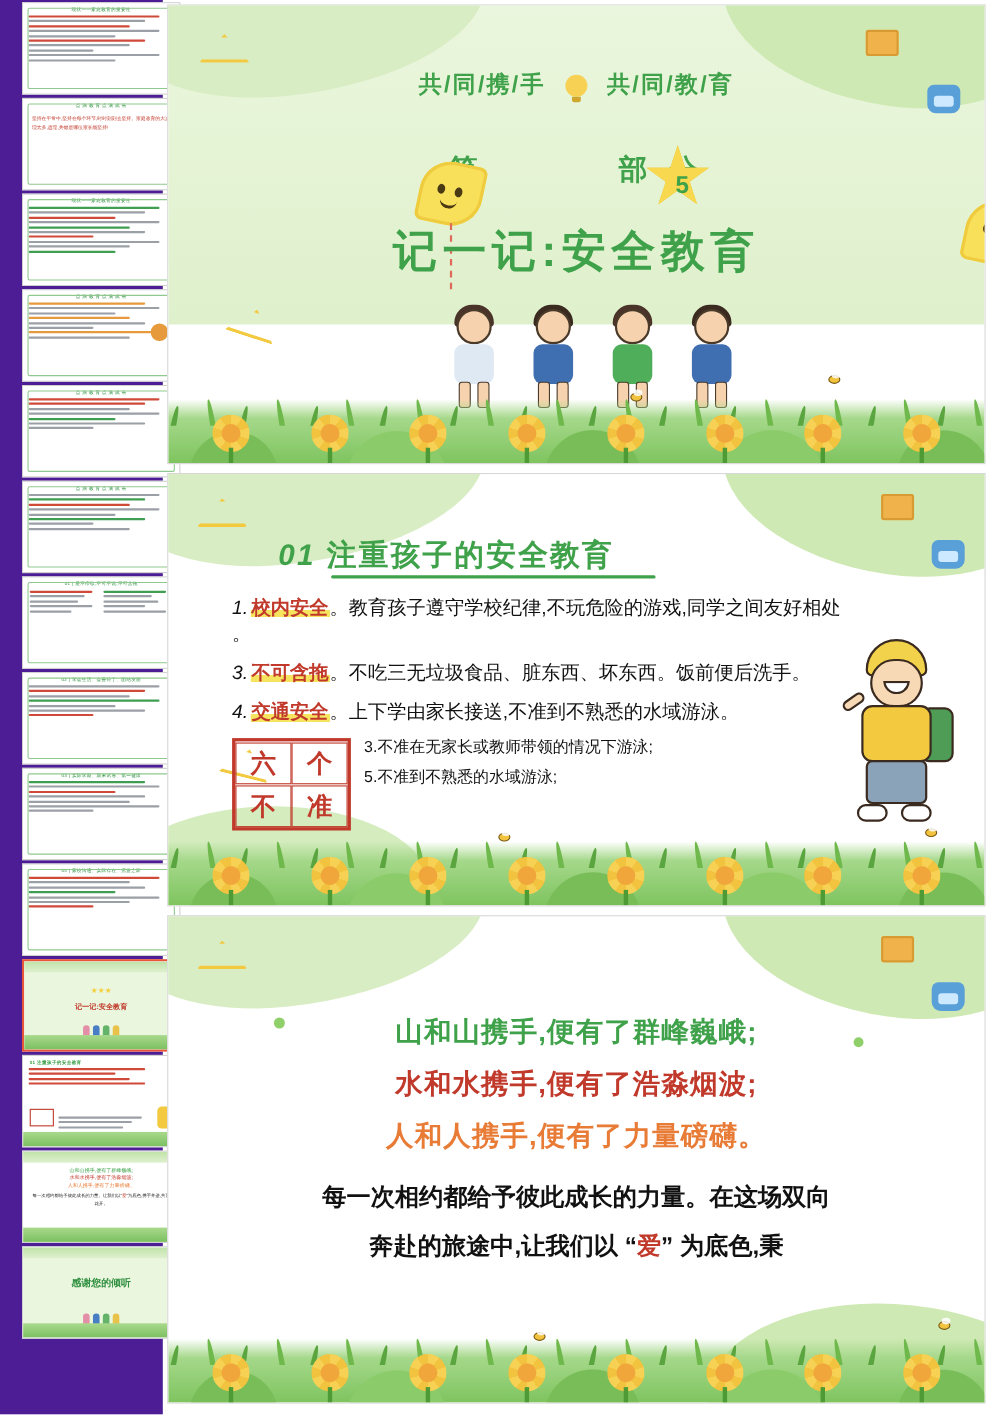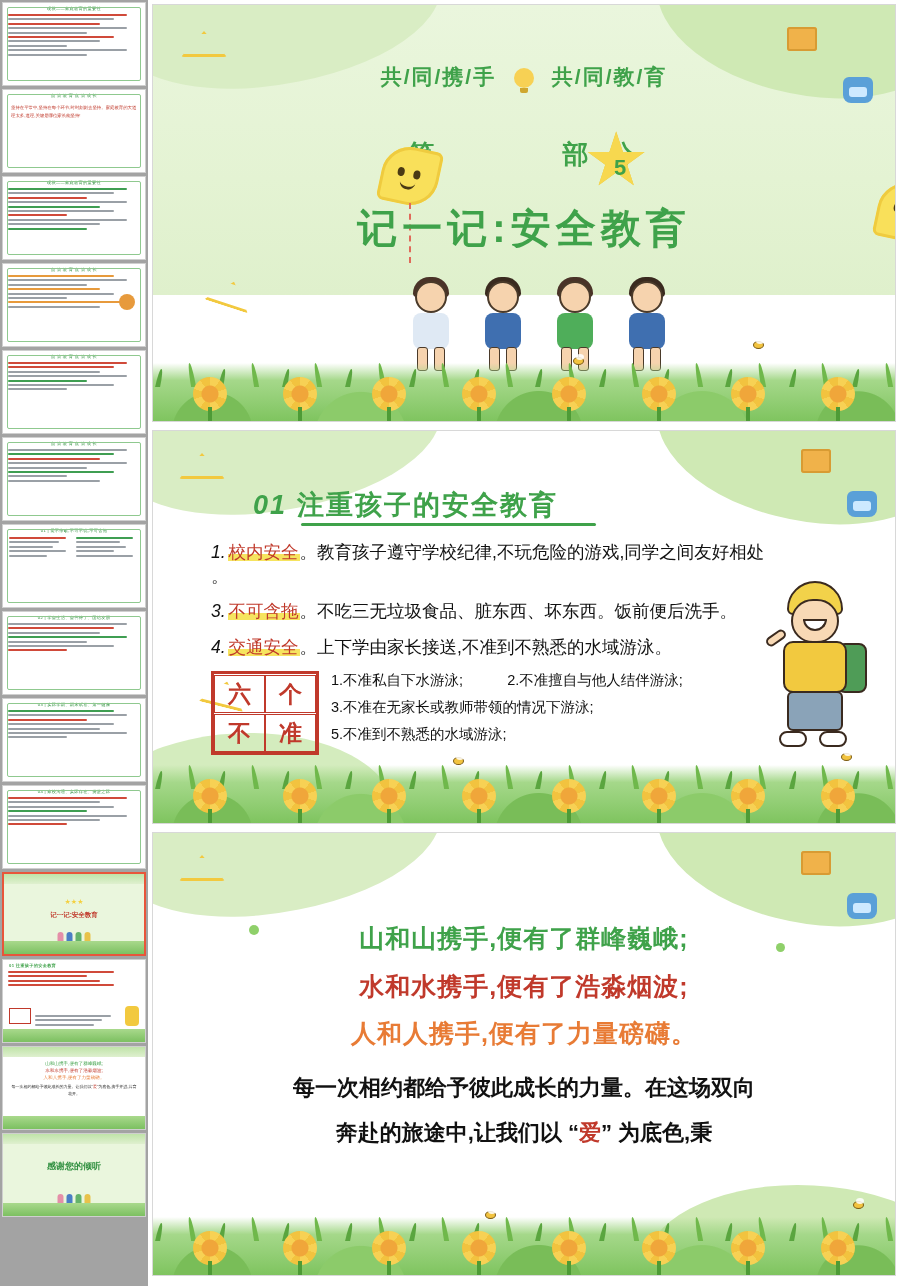--- a/index.html
+++ b/index.html
@@ -9,22 +9,22 @@
     background: #ffffff;
     font-family: "Liberation Sans", sans-serif;
     overflow: hidden;
     position: relative;
   }
 
   
   .rail {
     position: absolute; left: 0; top: 0;
     width: 148px; height: 1286px;
-    background: #a3a3a3;
-    padding: 2px 2px 0 2px;
+    background: #4c1d95;
+    padding: 2px 2px 0 20px;
   }
   .thumb {
     position: relative;
     width: 144px; height: 84px;
     margin-bottom: 3px;
     border: 1px solid #cfcfcf;
     background: #ffffff;
     overflow: hidden;
   }
   .thumb.sel { border: 2px solid #e8553a; }
@@ -271,21 +271,21 @@
     background: #3fa24a; border-radius: 2px;
   }
   .s2-list {
     position: absolute; top: 110px; left: 58px; right: 110px;
   }
   .s2-item {
     font-size: 17.5px; color: #111; margin-bottom: 12px; line-height: 1.35;
   }
   .s2-item .idx { font-style: italic; margin-right: 2px; }
   .tag {
-    color: #c0392b; font-weight: normal;
+    color: #c0392b; font-weight: bold;
     padding: 0 1px;
     background: linear-gradient(to bottom, transparent 62%, #f6e45f 62%, #f6e45f 96%, transparent 96%);
   }
   .s2-badge {
     position: absolute; left: 58px; top: 240px;
     width: 108px; height: 84px;
     border: 3px solid #c0392b;
     display: grid; grid-template-columns: 1fr 1fr; grid-template-rows: 1fr 1fr;
     color: #c0392b; font-weight: bold; font-size: 23px;
     text-align: center; align-items: center;
@@ -777,24 +777,20 @@
 
     <div class="s2-badge">
       <div>六</div>
       <div>个</div>
       <div>不</div>
       <div>准</div>
     </div>
 
     <div class="s2-rules">
       <div class="row">
-        <span>1.不准私自下水游泳;</span>
-        <span>2.不准擅自与他人结伴游泳;</span>
-      </div>
-      <div class="row">
         <span>3.不准在无家长或教师带领的情况下游泳;</span>
       </div>
       <div class="row">
         <span>5.不准到不熟悉的水域游泳;</span>
       </div>
     </div>
 
     <div class="boy">
       <div class="pack"></div>
         <div class="hair"></div>

